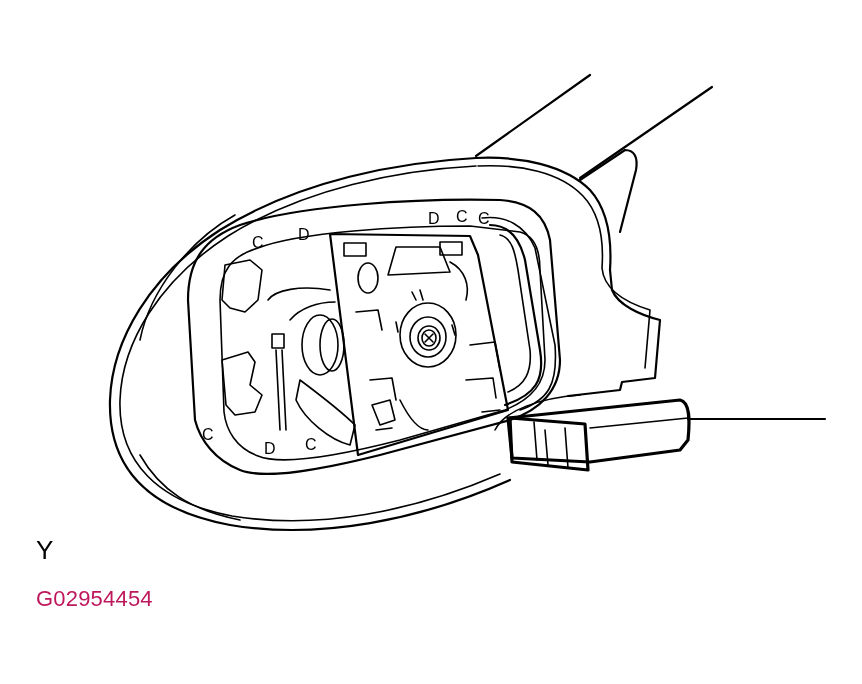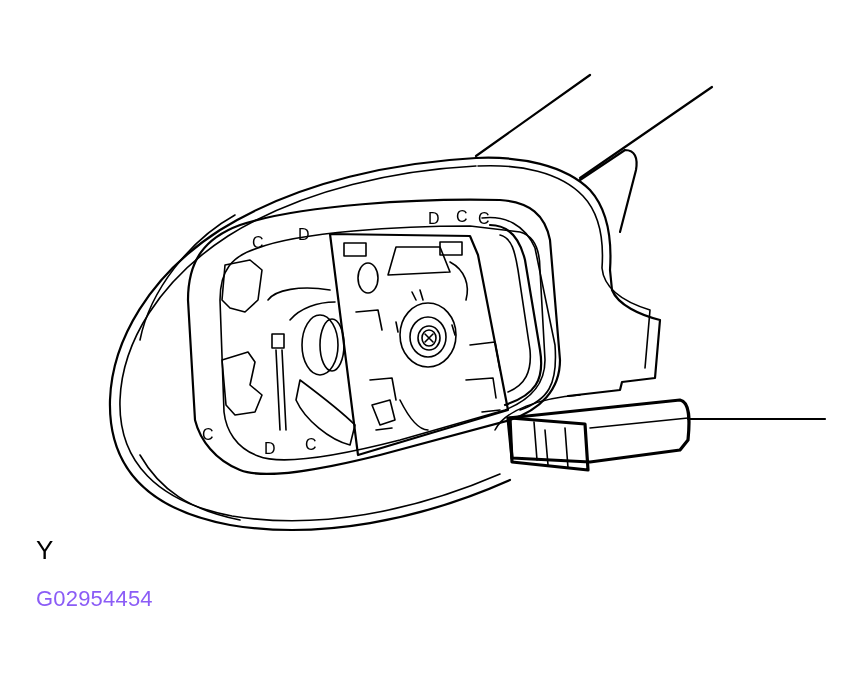--- a/index.html
+++ b/index.html
@@ -4,21 +4,21 @@
 <style>
   html, body { margin: 0; padding: 0; background: #ffffff; }
   .canvas { position: relative; width: 862px; height: 684px; background: #ffffff; overflow: hidden; }
   svg.drawing { position: absolute; left: 0; top: 0; }
   svg.drawing path, svg.drawing line, svg.drawing ellipse, svg.drawing rect, svg.drawing polyline, svg.drawing polygon {
     fill: none; stroke: #000000; stroke-width: 2.2; stroke-linejoin: round; stroke-linecap: round;
   }
   svg.drawing .thick { stroke-width: 3.2; }
   svg.drawing .thin { stroke-width: 1.6; }
   .callout-label { position: absolute; left: 36px; top: 537px; font-family: "Liberation Sans", sans-serif; font-size: 26px; color: #000; line-height: 1; }
-  .figure-id { position: absolute; left: 36px; top: 588px; font-family: "Liberation Sans", sans-serif; font-size: 22px; color: #8b5cf6; line-height: 1; letter-spacing: 0.2px; }
+  .figure-id { position: absolute; left: 36px; top: 588px; font-family: "Liberation Sans", sans-serif; font-size: 22px; color: #be185d; line-height: 1; letter-spacing: 0.2px; }
   .stamp { font-family: "Liberation Sans", sans-serif; font-size: 16px; fill: #000; stroke: none; }
 </style>
 </head>
 <body>
 
 <div class="canvas">
   <svg class="drawing" width="862" height="684" viewBox="0 0 862 684">
 
     <g>
       <line x1="476" y1="156" x2="590" y2="75"></line>

